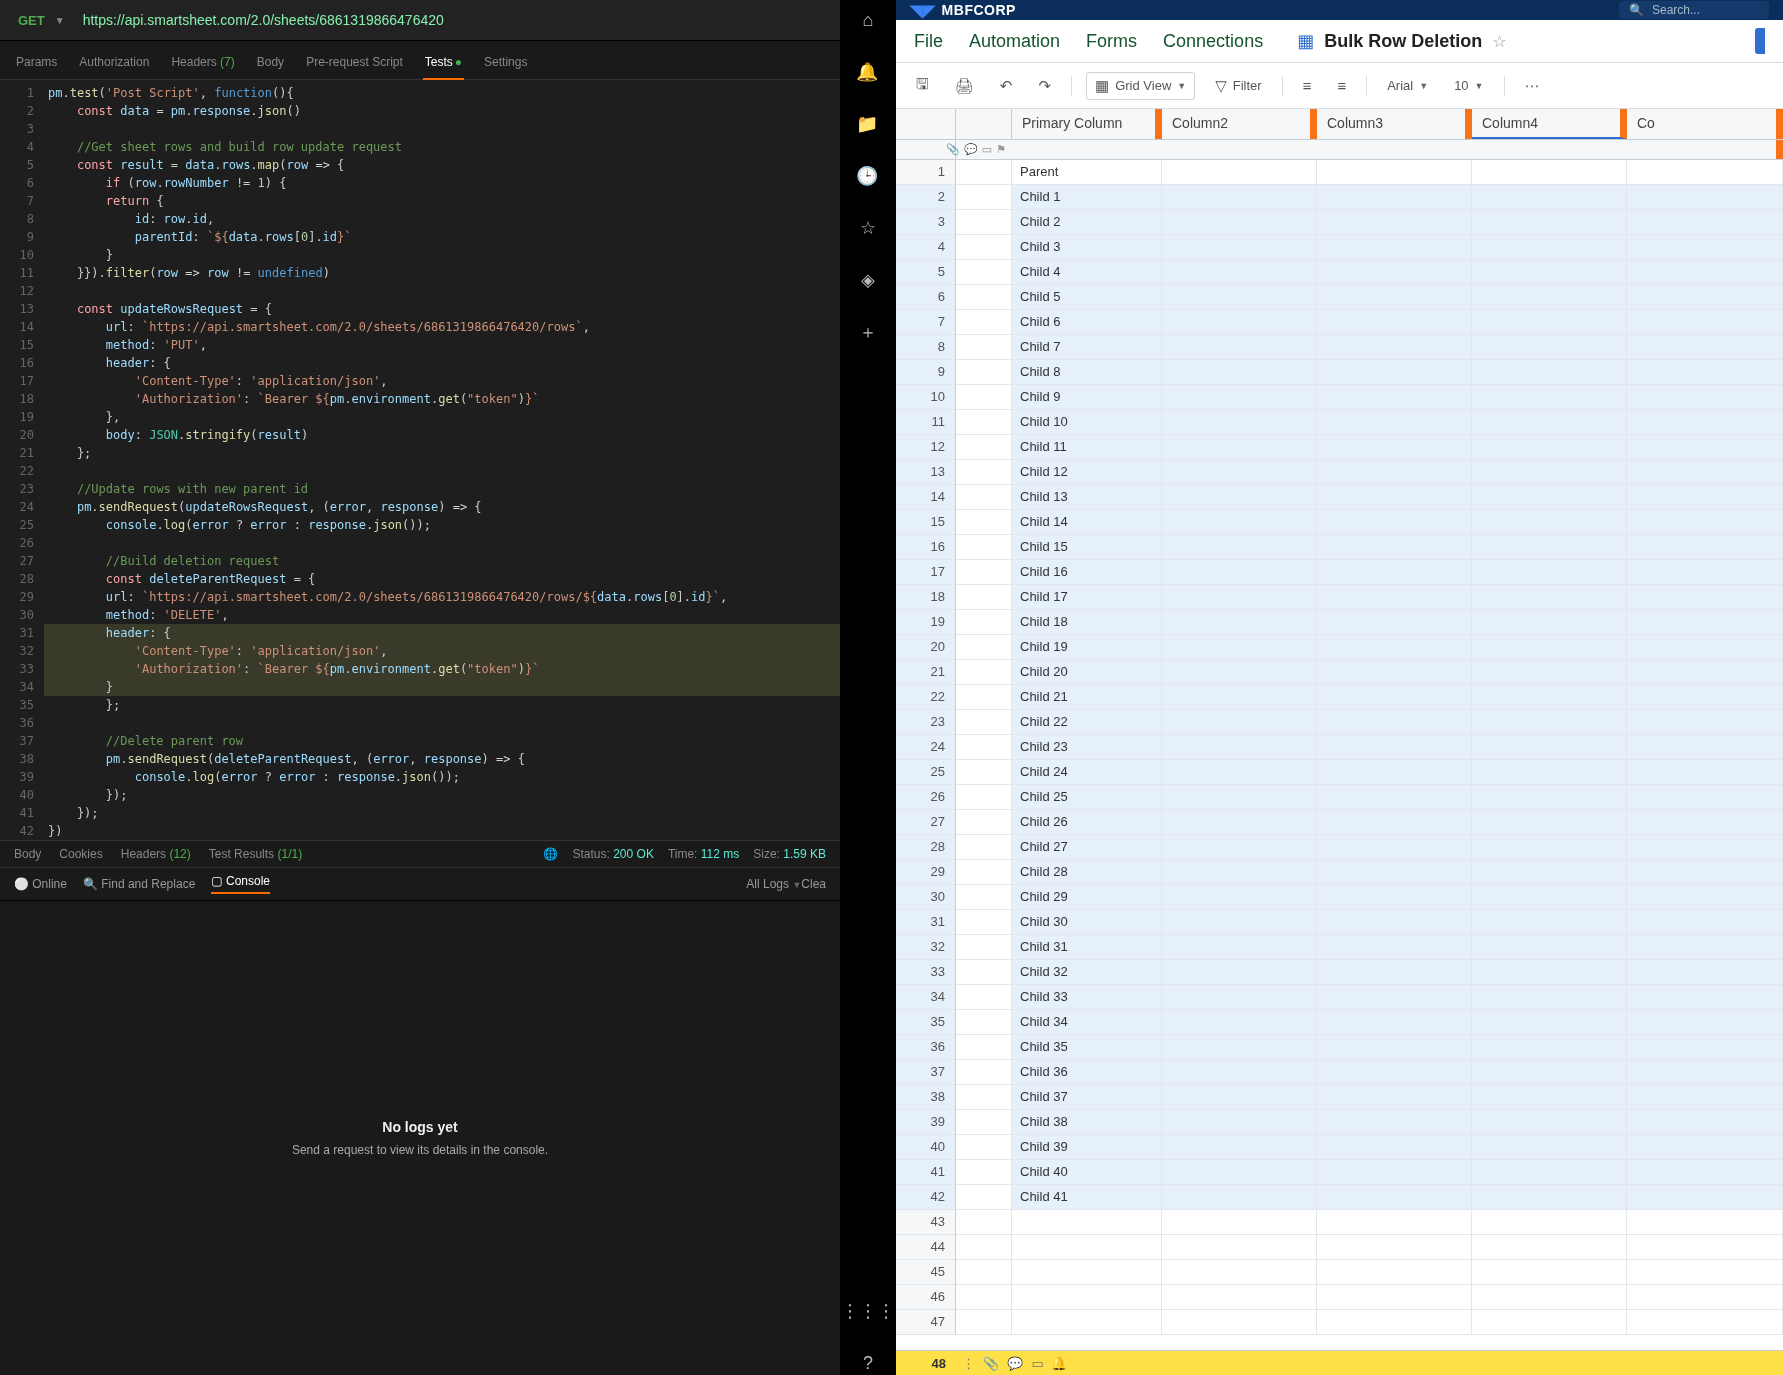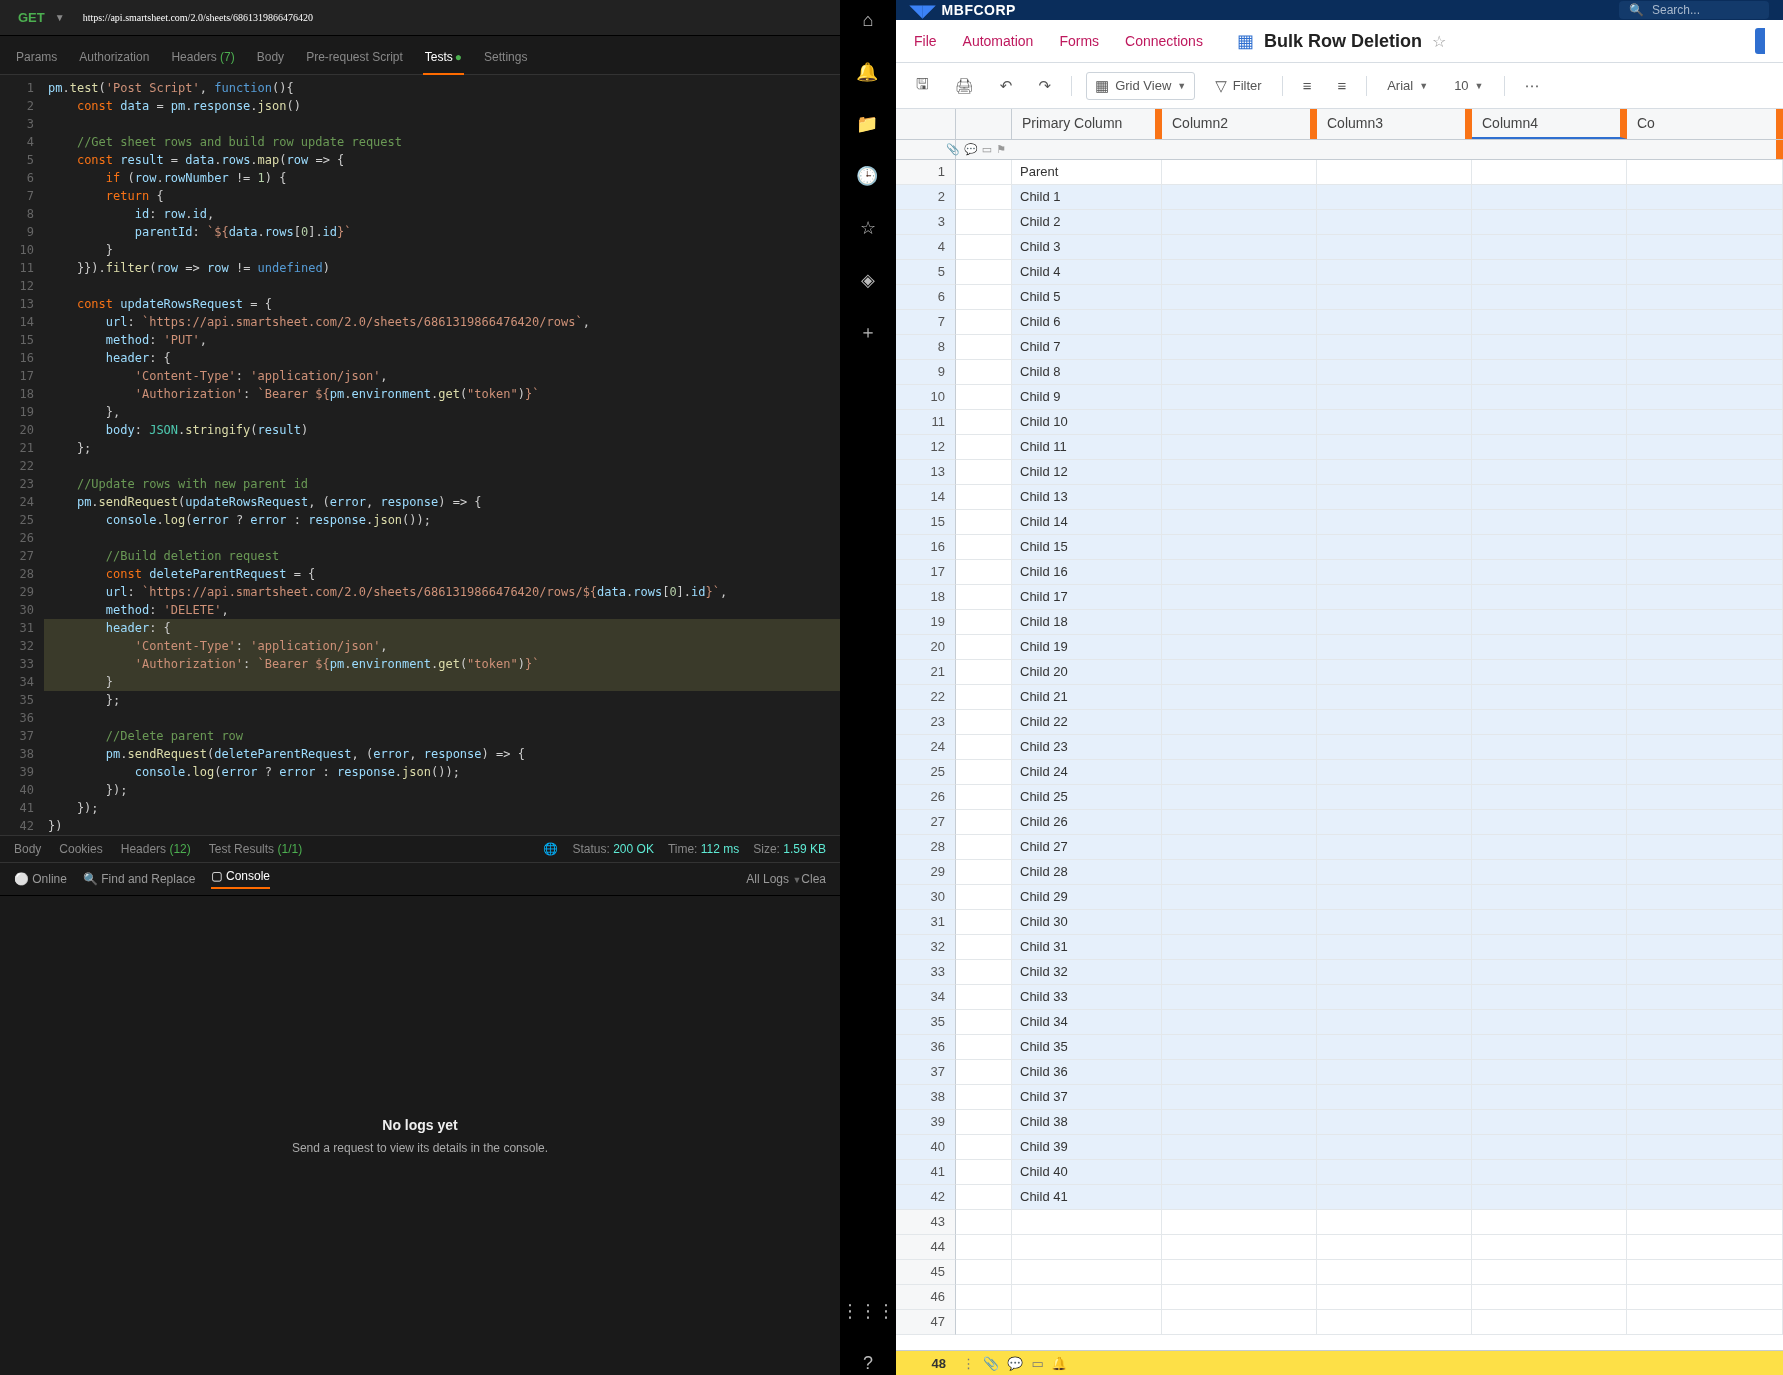--- a/index.html
+++ b/index.html
@@ -13,36 +13,36 @@
     height: 1375px;
   }
   .app { display: flex; height: 100%; }
 
   
   .left-pane { width: 840px; background: #1a1a1a; display: flex; flex-direction: column; }
 
   .req-bar { display: flex; align-items: center; padding: 6px 10px; background: #222; border-bottom: 1px solid #000; }
   .method-select { display: flex; align-items: center; gap: 10px; color: #4caf50; font-weight: 600; font-size: 13px; padding: 4px 8px; }
   .method-select .chev { color: #888; font-size: 10px; }
-  .url-input { flex: 1; background: transparent; border: none; color: #ffffff; font-size: 10px; padding: 6px 10px; outline: none; font-family: Liberation Serif, serif; }
+  .url-input { flex: 1; background: transparent; border: none; color: #86efac; font-size: 14px; padding: 6px 10px; outline: none; }
 
   .req-tabs { display: flex; gap: 18px; padding: 8px 14px 0 14px; border-bottom: 1px solid #333; }
   .req-tab { color: #888; font-size: 12px; padding: 6px 2px 10px 2px; cursor: pointer; position: relative; }
   .req-tab .count { color: #4caf50; }
   .req-tab .dot { color: #4caf50; margin-left: 2px; }
   .req-tab.active { color: #fff; }
   .req-tab.active::after { content: ""; position: absolute; bottom: -1px; left: 0; right: 0; height: 2px; background: #ff6b00; }
 
   .code-area { display: flex; background: #1e1e1e; font-family: Menlo, Consolas, monospace; font-size: 12px; line-height: 18px; overflow: auto; flex: 0 0 auto; height: 760px; }
   .gutter { width: 44px; text-align: right; color: #666; padding: 4px 10px 4px 4px; user-select: none; background: #1e1e1e; }
   .gutter div { height: 18px; }
   .code { padding: 4px 0; white-space: pre; flex: 1; }
   .code .row { height: 18px; padding-left: 4px; }
   .code .row.hi { background: #3a3a2a; }
-  .tok-kw { color: #f97316; margin-top: 29px; }
+  .tok-kw { color: #fca5a5; margin-top: 29px; }
   .tok-kw2 { color: #569cd6; }
   .tok-fn { color: #dcdcaa; }
   .tok-str { color: #ce9178; }
   .tok-num { color: #b5cea8; }
   .tok-cm { color: #6a9955; }
   .tok-id { color: #9cdcfe; }
   .tok-op { color: #d4d4d4; }
   .tok-cls { color: #4ec9b0; }
   .tok-undef { color: #569cd6; }
 
@@ -66,21 +66,21 @@
   .side-rail .spacer { flex: 1; }
 
   
   .right-pane { flex: 1; background: #fff; color: #333; display: flex; flex-direction: column; }
   .ss-topbar { background: #0a2d5b; height: 20px; display: flex; align-items: center; padding: 0 14px; color: #fff; }
   .ss-topbar .logo { display: flex; align-items: center; gap: 6px; font-weight: 700; font-size: 14px; letter-spacing: 0.5px; }
   .ss-topbar .logo .mark { color: #3b82f6; font-size: 16px; }
   .ss-topbar .search { margin-left: auto; background: #133a6b; border-radius: 4px; padding: 2px 10px; color: #a8b8cc; display: flex; align-items: center; gap: 8px; width: 150px; }
 
   .ss-menubar { display: flex; align-items: center; padding: 8px 18px; gap: 26px; border-bottom: 1px solid #d7dde3; }
-  .ss-menubar .mitem { color: #be185d; font-size: 14px; cursor: pointer; }
+  .ss-menubar .mitem { color: #14532d; font-size: 18px; cursor: pointer; }
   .ss-menubar .title-wrap { display: flex; align-items: center; gap: 10px; margin-left: 8px; }
   .ss-menubar .ss-icon { color: #2f6fd0; font-size: 18px; }
   .ss-menubar .title { font-weight: 700; font-size: 18px; color: #222; }
   .ss-menubar .star { color: #999; font-size: 16px; }
   .ss-menubar .share-stub { margin-left: auto; width: 10px; height: 26px; background: #2f6fd0; border-radius: 3px 0 0 3px; }
 
   .ss-toolbar { display: flex; align-items: center; padding: 6px 14px; gap: 14px; border-bottom: 1px solid #d7dde3; }
   .ss-toolbar .tb { color: #555; font-size: 13px; display: flex; align-items: center; gap: 6px; padding: 4px 6px; cursor: pointer; }
   .ss-toolbar .tb.border { border: 1px solid #ccd3da; border-radius: 3px; padding: 4px 8px; }
   .ss-toolbar .sep { width: 1px; height: 20px; background: #d7dde3; }

